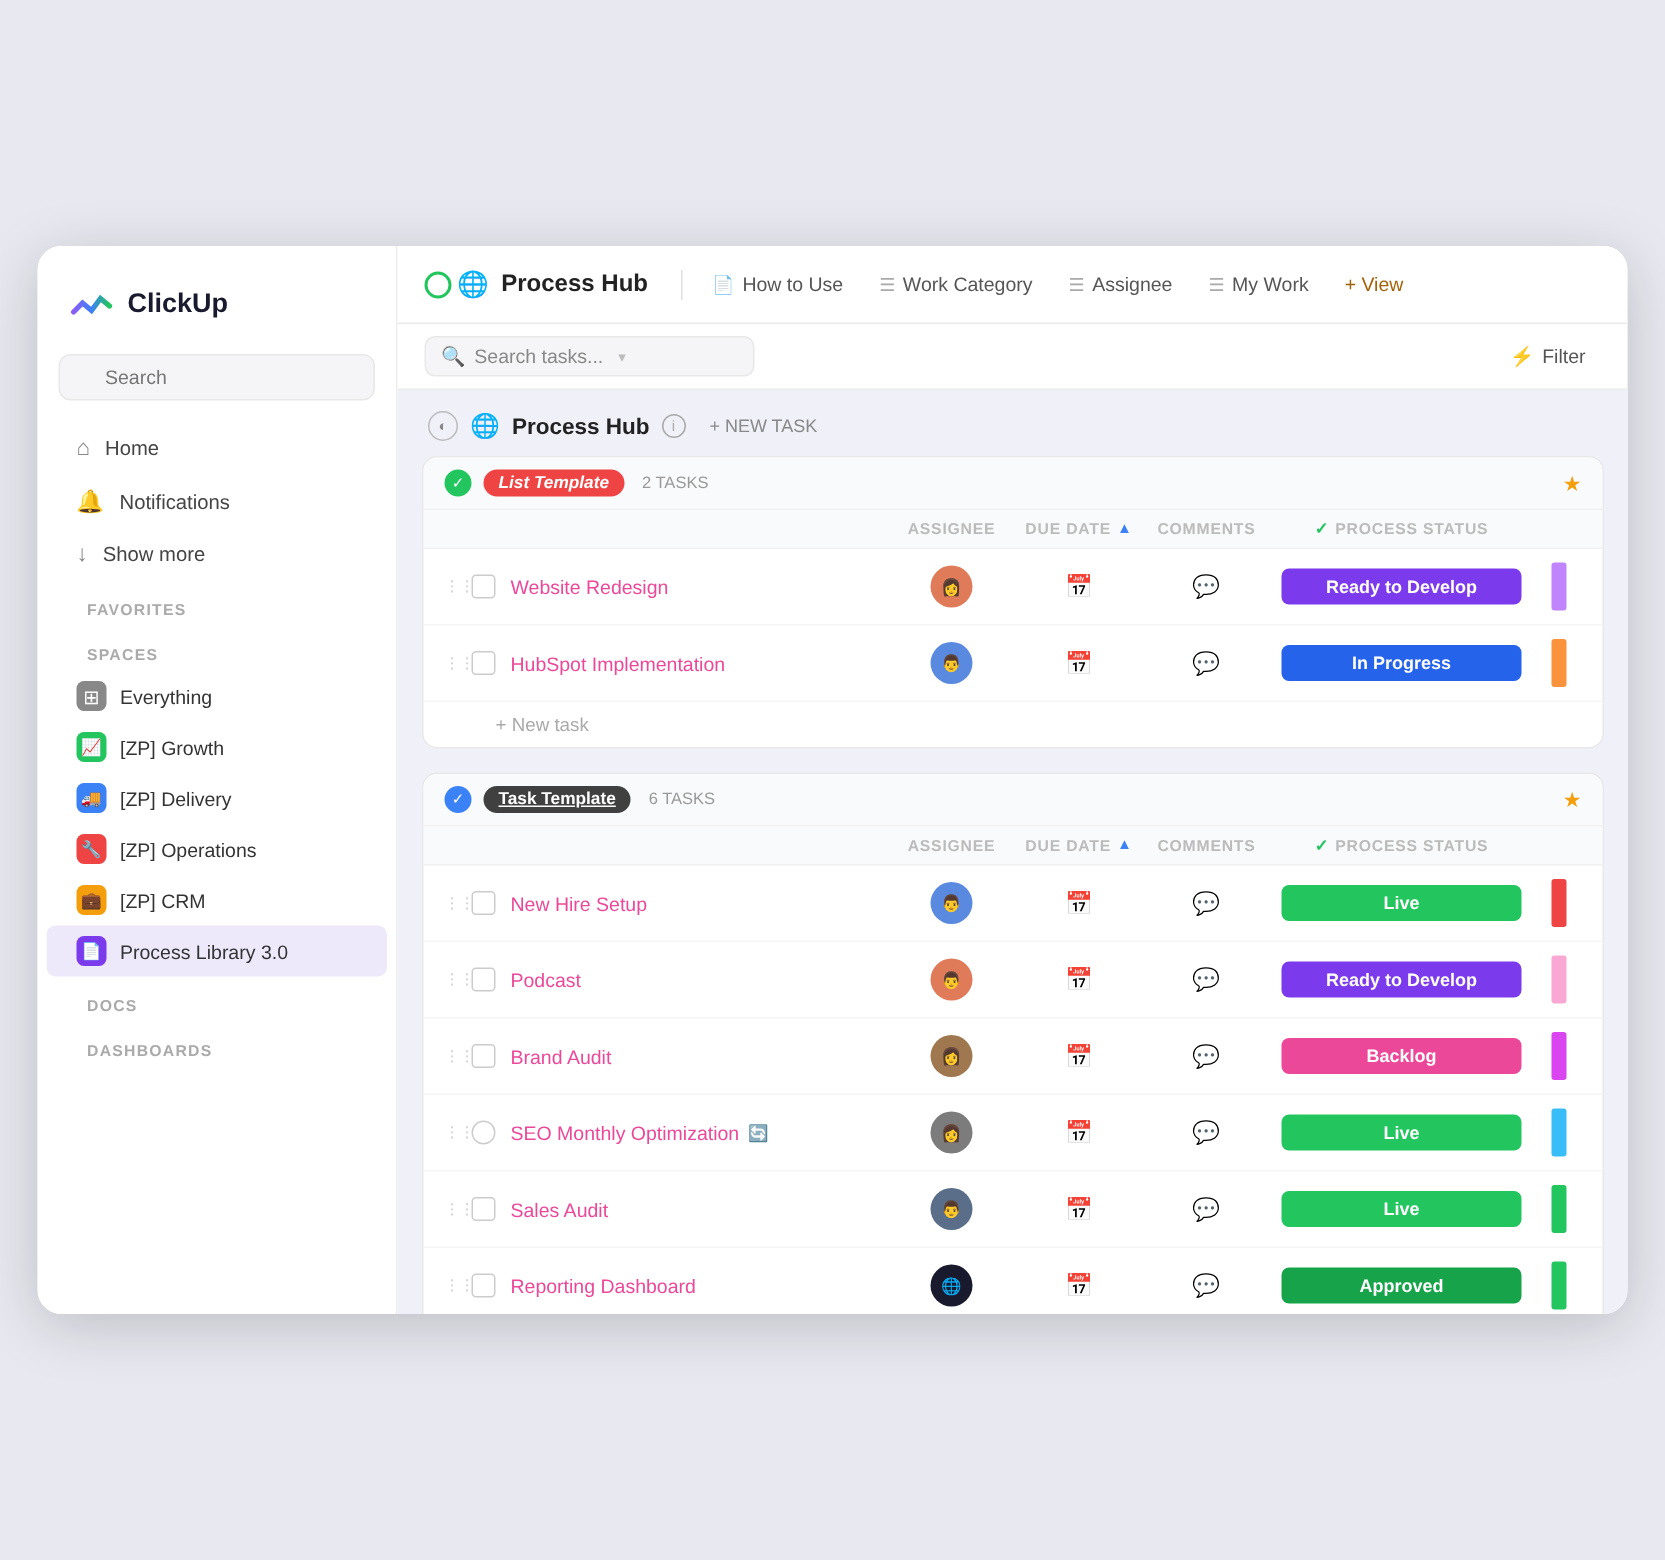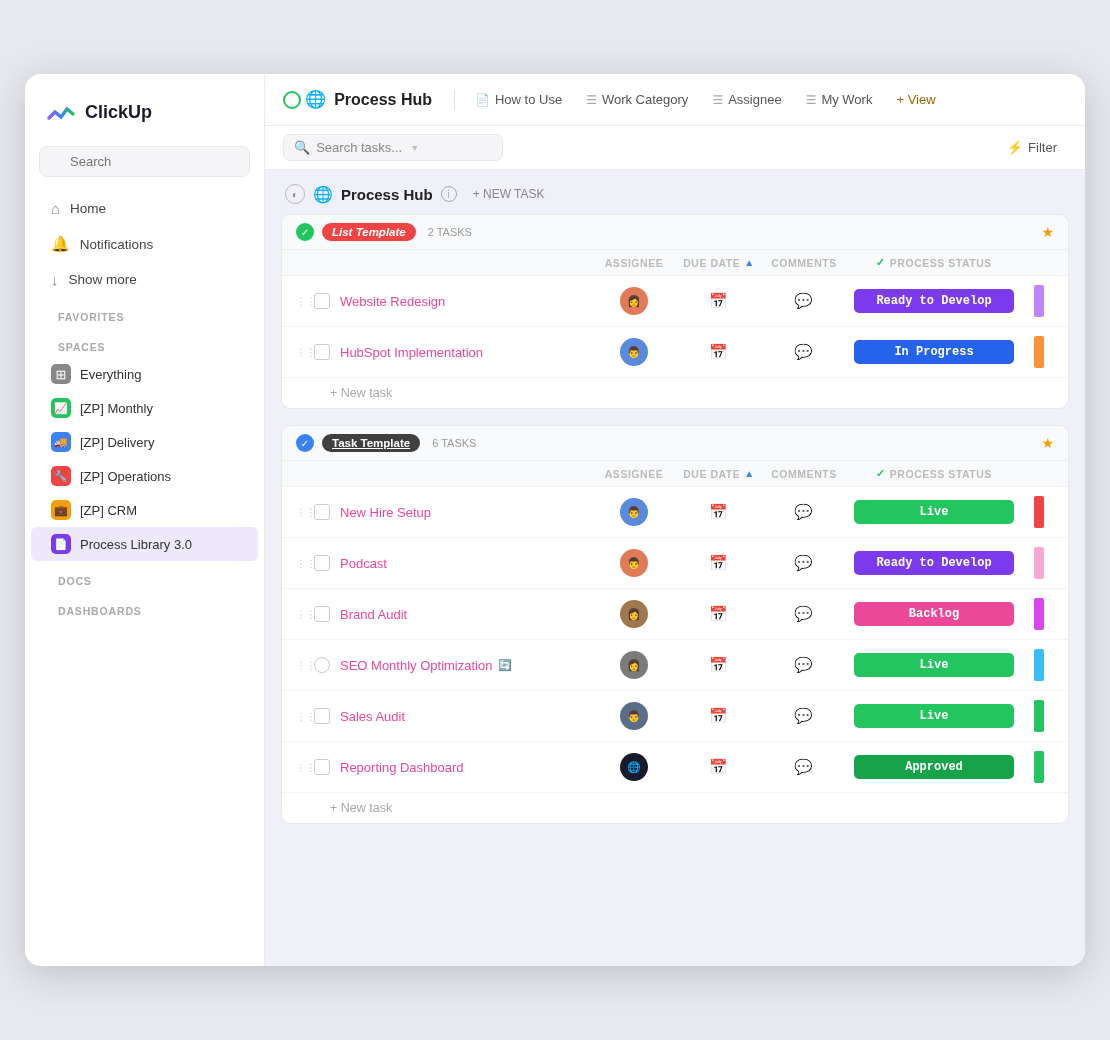--- a/index.html
+++ b/index.html
@@ -8,21 +8,21 @@
       background: #e8e8f0;
       width: 1110px;
       height: 1040px;
       overflow: hidden;
       display: flex;
       align-items: center;
       justify-content: center;
     }
     .app-window {
       width: 1060px;
-      height: 892px;
+      height: 712px;
       background: #fff;
       border-radius: 16px;
       overflow: hidden;
       display: flex;
       box-shadow: 0 8px 40px rgba(0,0,0,0.18);
     }
     
     .sidebar {
       width: 240px;
       min-width: 240px;
@@ -346,21 +346,21 @@
       align-items: center;
       justify-content: center;
       font-size: 11px;
       font-weight: 600;
       color: #fff;
       flex-shrink: 0;
     }
     .col-assignee-cell { width: 80px; display: flex; justify-content: center; }
     .col-due-cell { width: 90px; display: flex; justify-content: center; color: #ccc; font-size: 15px; cursor: pointer; }
     .col-comment-cell { width: 80px; display: flex; justify-content: center; color: #ccc; font-size: 15px; cursor: pointer; }
-    .col-status-cell { width: 180px; display: flex; justify-content: center; font-family: Liberation Mono, monospace; }
+    .col-status-cell { width: 180px; display: flex; justify-content: center; }
     .col-extra-cell { width: 30px; display: flex; justify-content: center; color: #aaa; font-size: 13px; }
     .status-pill {
       width: 160px;
       padding: 5px 0;
       border-radius: 5px;
       text-align: center;
       font-size: 12px;
       font-weight: 600;
       color: #fff;
     }
@@ -451,21 +451,21 @@
     <div class="sidebar-section-label">FAVORITES</div>
 
     <div class="sidebar-section-label">SPACES</div>
 
     <div class="space-item">
       <div class="space-badge" style="background:#888; font-size:13px;">⊞</div>
       <span>Everything</span>
     </div>
     <div class="space-item">
       <div class="space-badge" style="background:#22c55e;">📈</div>
-      <span>[ZP] Monthly</span>
+      <span>[ZP] Growth</span>
     </div>
     <div class="space-item">
       <div class="space-badge" style="background:#3b82f6;">🚚</div>
       <span>[ZP] Delivery</span>
     </div>
     <div class="space-item">
       <div class="space-badge" style="background:#ef4444;">🔧</div>
       <span>[ZP] Operations</span>
     </div>
     <div class="space-item">

